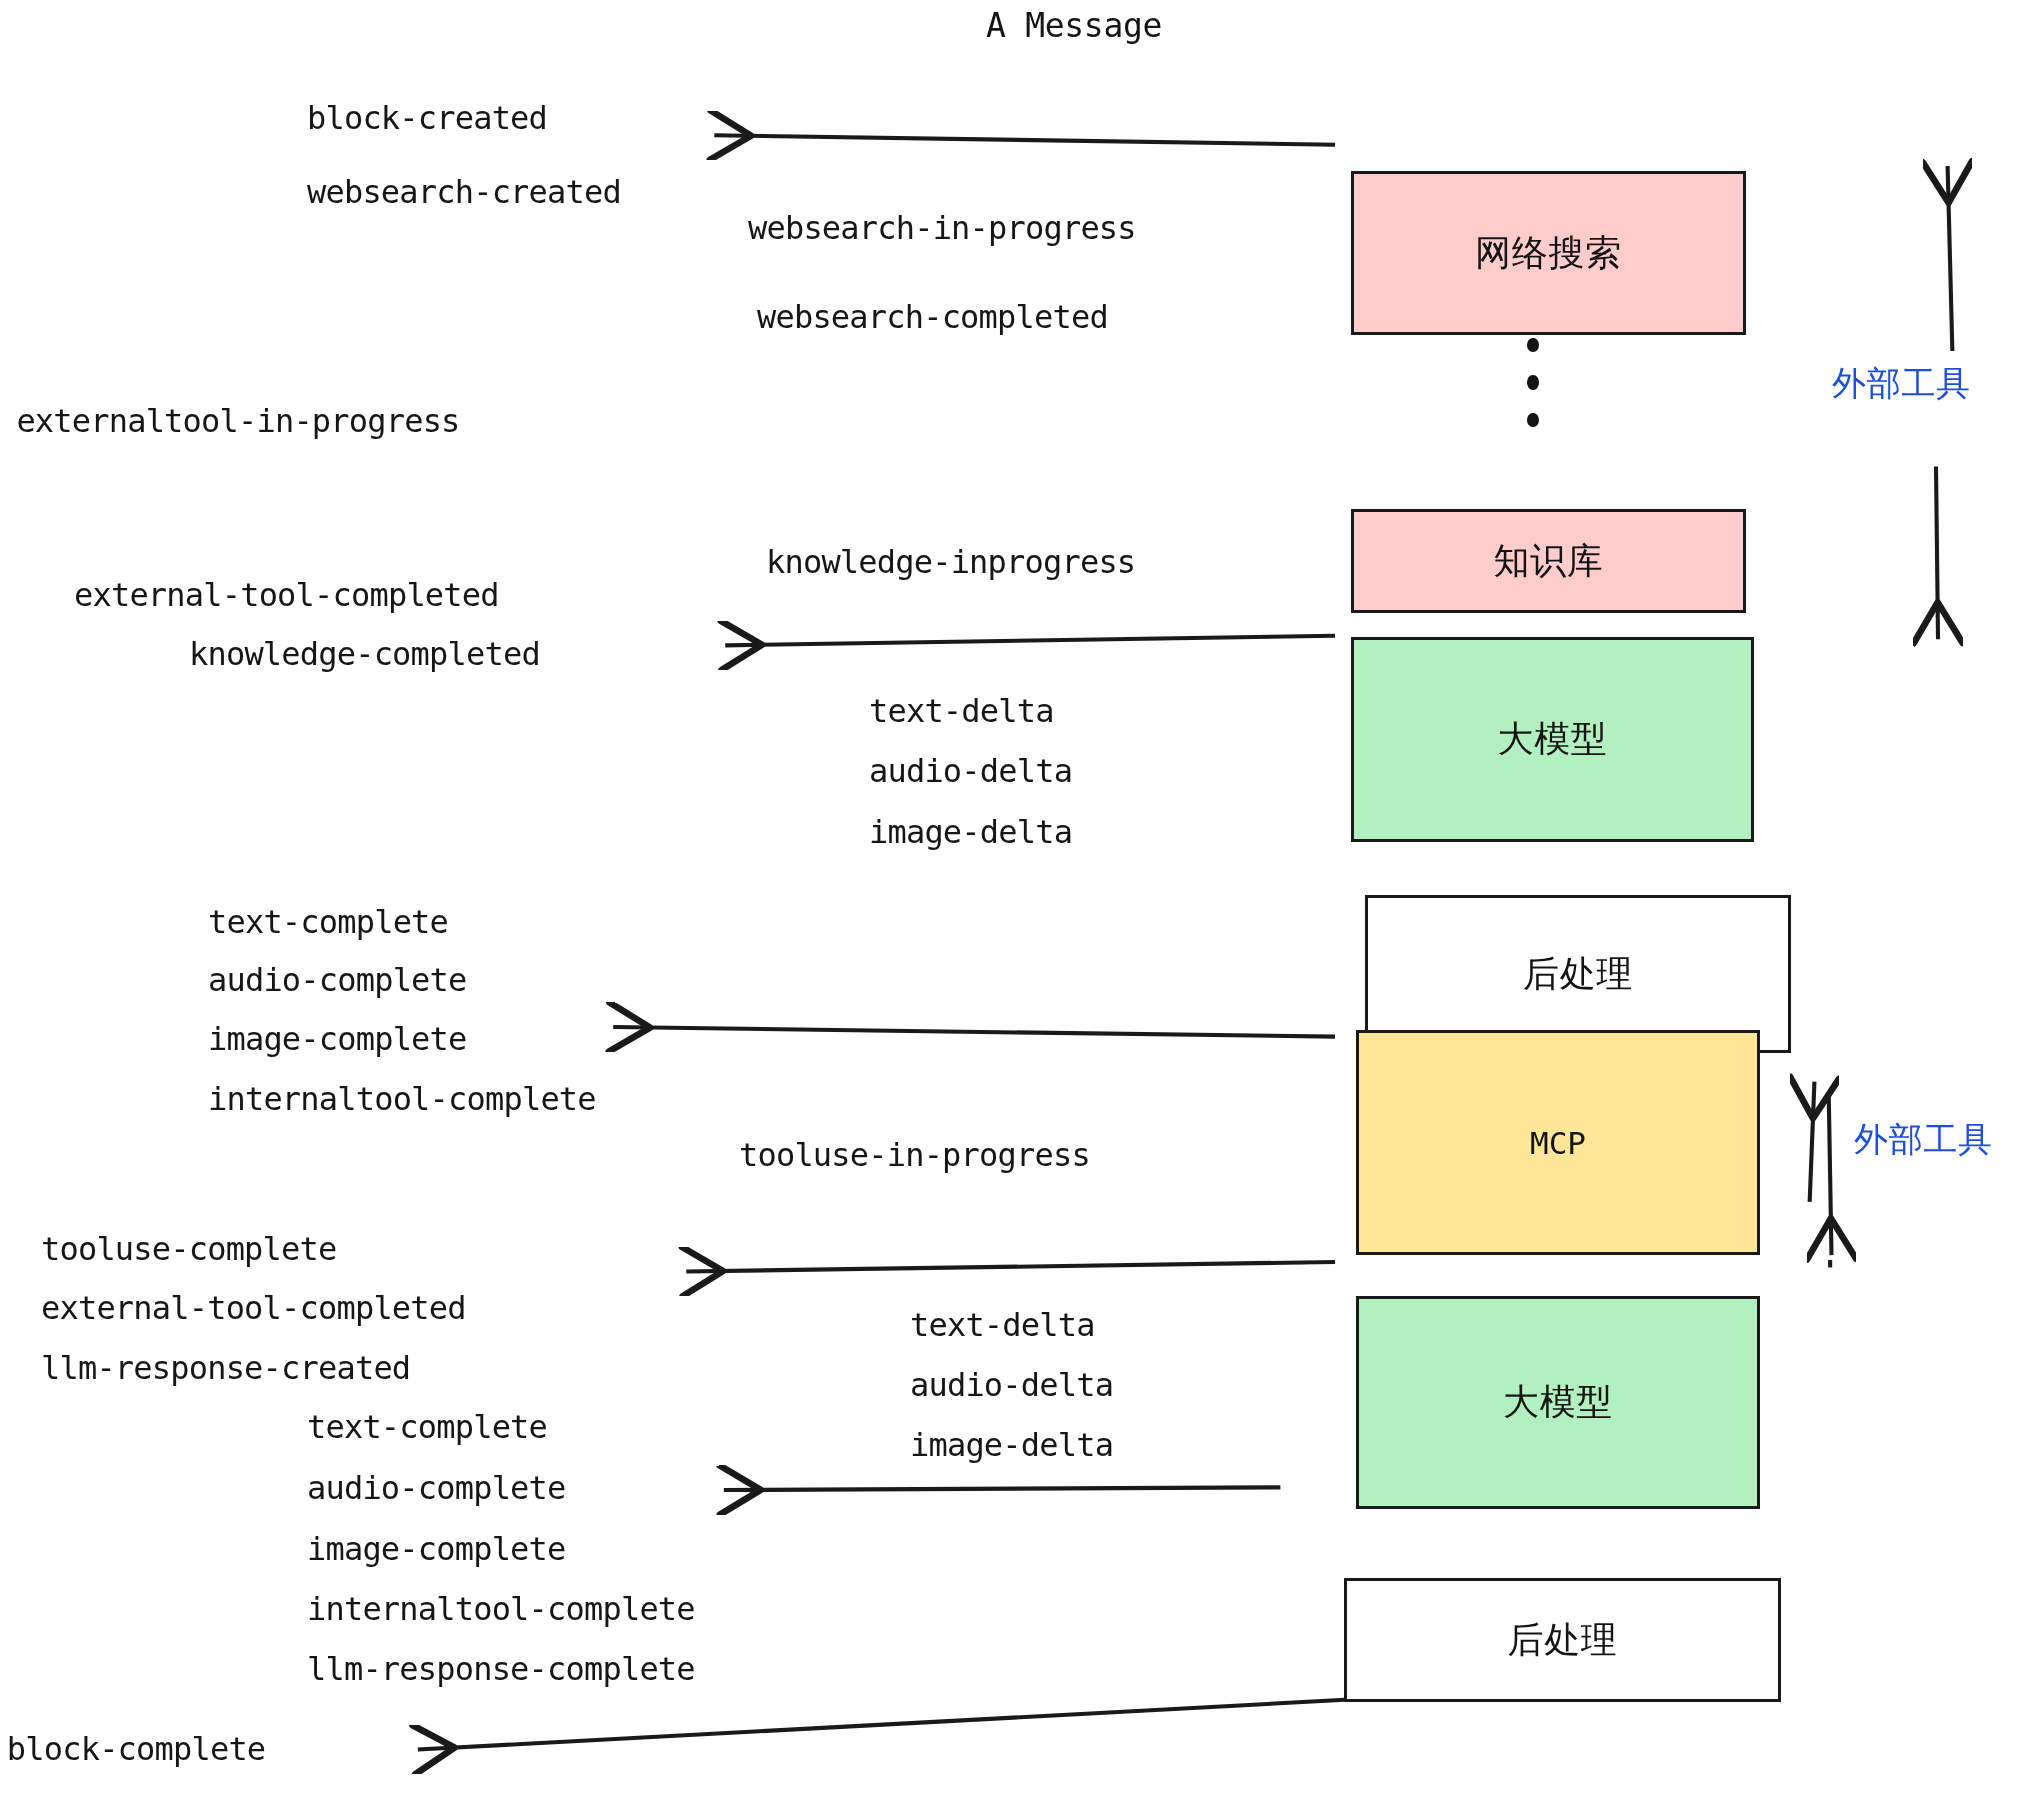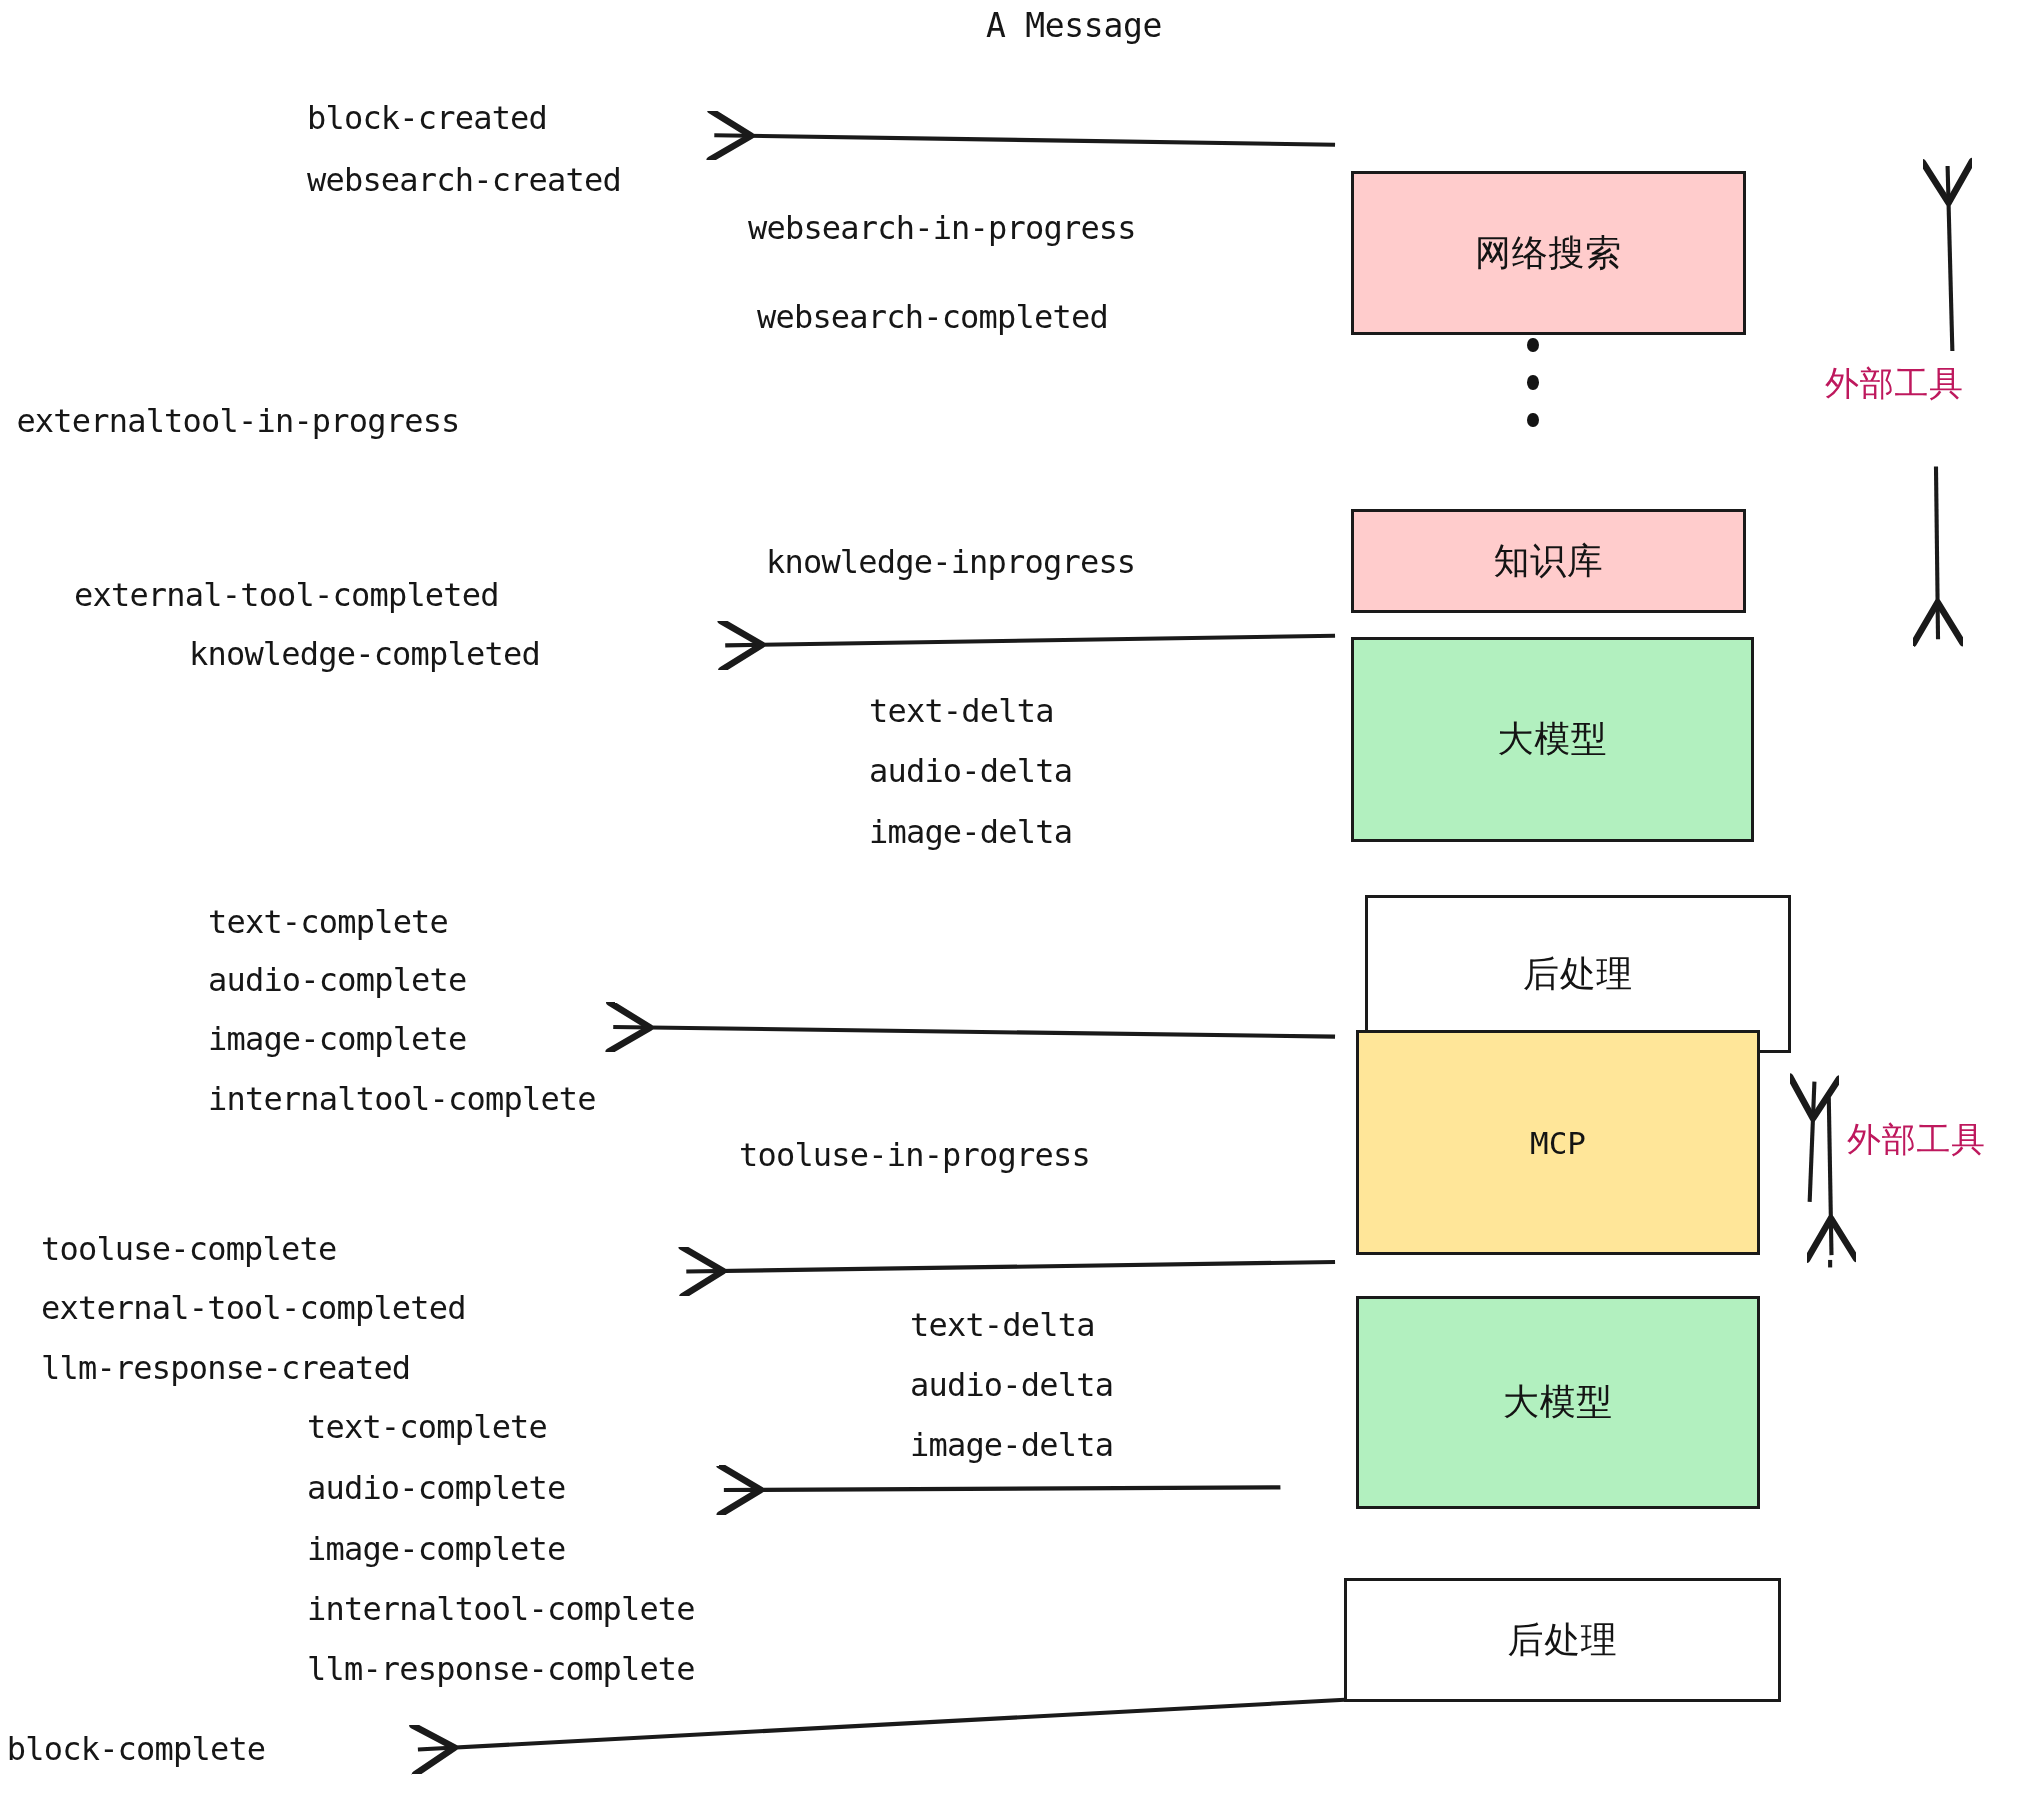--- a/index.html
+++ b/index.html
@@ -56,22 +56,23 @@
     font-family: "DejaVu Sans Mono", "Liberation Mono", monospace;
     font-size: 31px;
     letter-spacing: 0px;
   }
   
   .side-label {
     position: absolute;
     white-space: pre;
     font-family: Liberation Sans, sans-serif;
     font-size: 34px;
-    color: #be185d;
+    color: #1d4ed8;
     letter-spacing: 0.7px;
+    margin-left: 7px;
   }
   
   .dots { position: absolute; }
   .dots i {
     display: block;
     width: 11.6px;
     height: 14.3px;
     border-radius: 50%;
     background: #141414;
     margin-bottom: 23px;
@@ -120,21 +121,21 @@
     <line x1="2682" y1="1602" x2="2684" y2="1811" stroke="#1a1a1a" stroke-width="0"></line>
     <line x1="2675" y1="1612" x2="2678" y2="1838" stroke="#1a1a1a" stroke-width="0"></line>
     <line x1="2678" y1="1600" x2="2682" y2="1840" stroke="#1a1a1a" stroke-width="0"></line>
     <line x1="2678" y1="1607" x2="2682" y2="1838" stroke="#1a1a1a" stroke-width="6" marker-end="url(#ah)"></line>
   </svg>
 
   <div class="title" style="left:986px; top:6px;">A Message</div>
 
   <div class="evt" style="left:307px; top:102px;">block-created</div>
 
-  <div class="evt" style="left:307px; top:164px;">websearch-created</div>
+  <div class="evt" style="left:307px; top:176px;">websearch-created</div>
 
   <div class="evt" style="left:748px; top:212px;">websearch-in-progress</div>
 
   <div class="evt" style="left:757px; top:301px;">websearch-completed</div>
 
   <div class="evt" style="left:16.4px; top:405px;">externaltool-in-progress</div>
 
   <div class="evt" style="left:766px; top:546px;">knowledge-inprogress</div>
 
   <div class="evt" style="left:74px; top:579px;">external-tool-completed</div>

